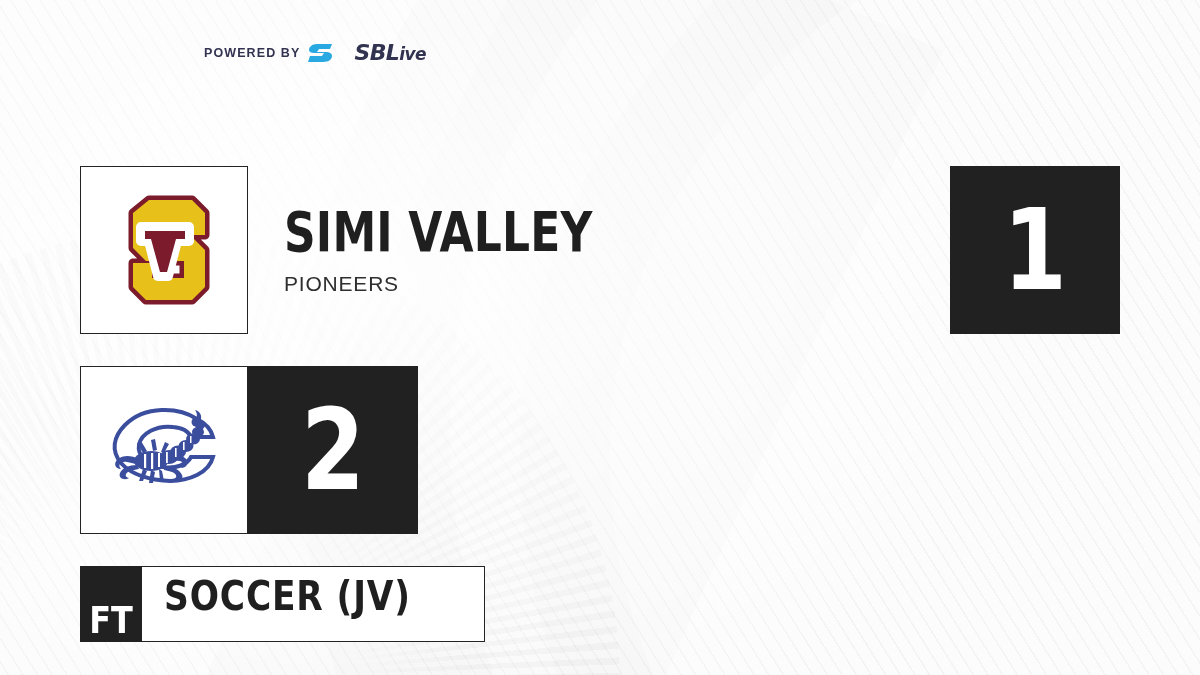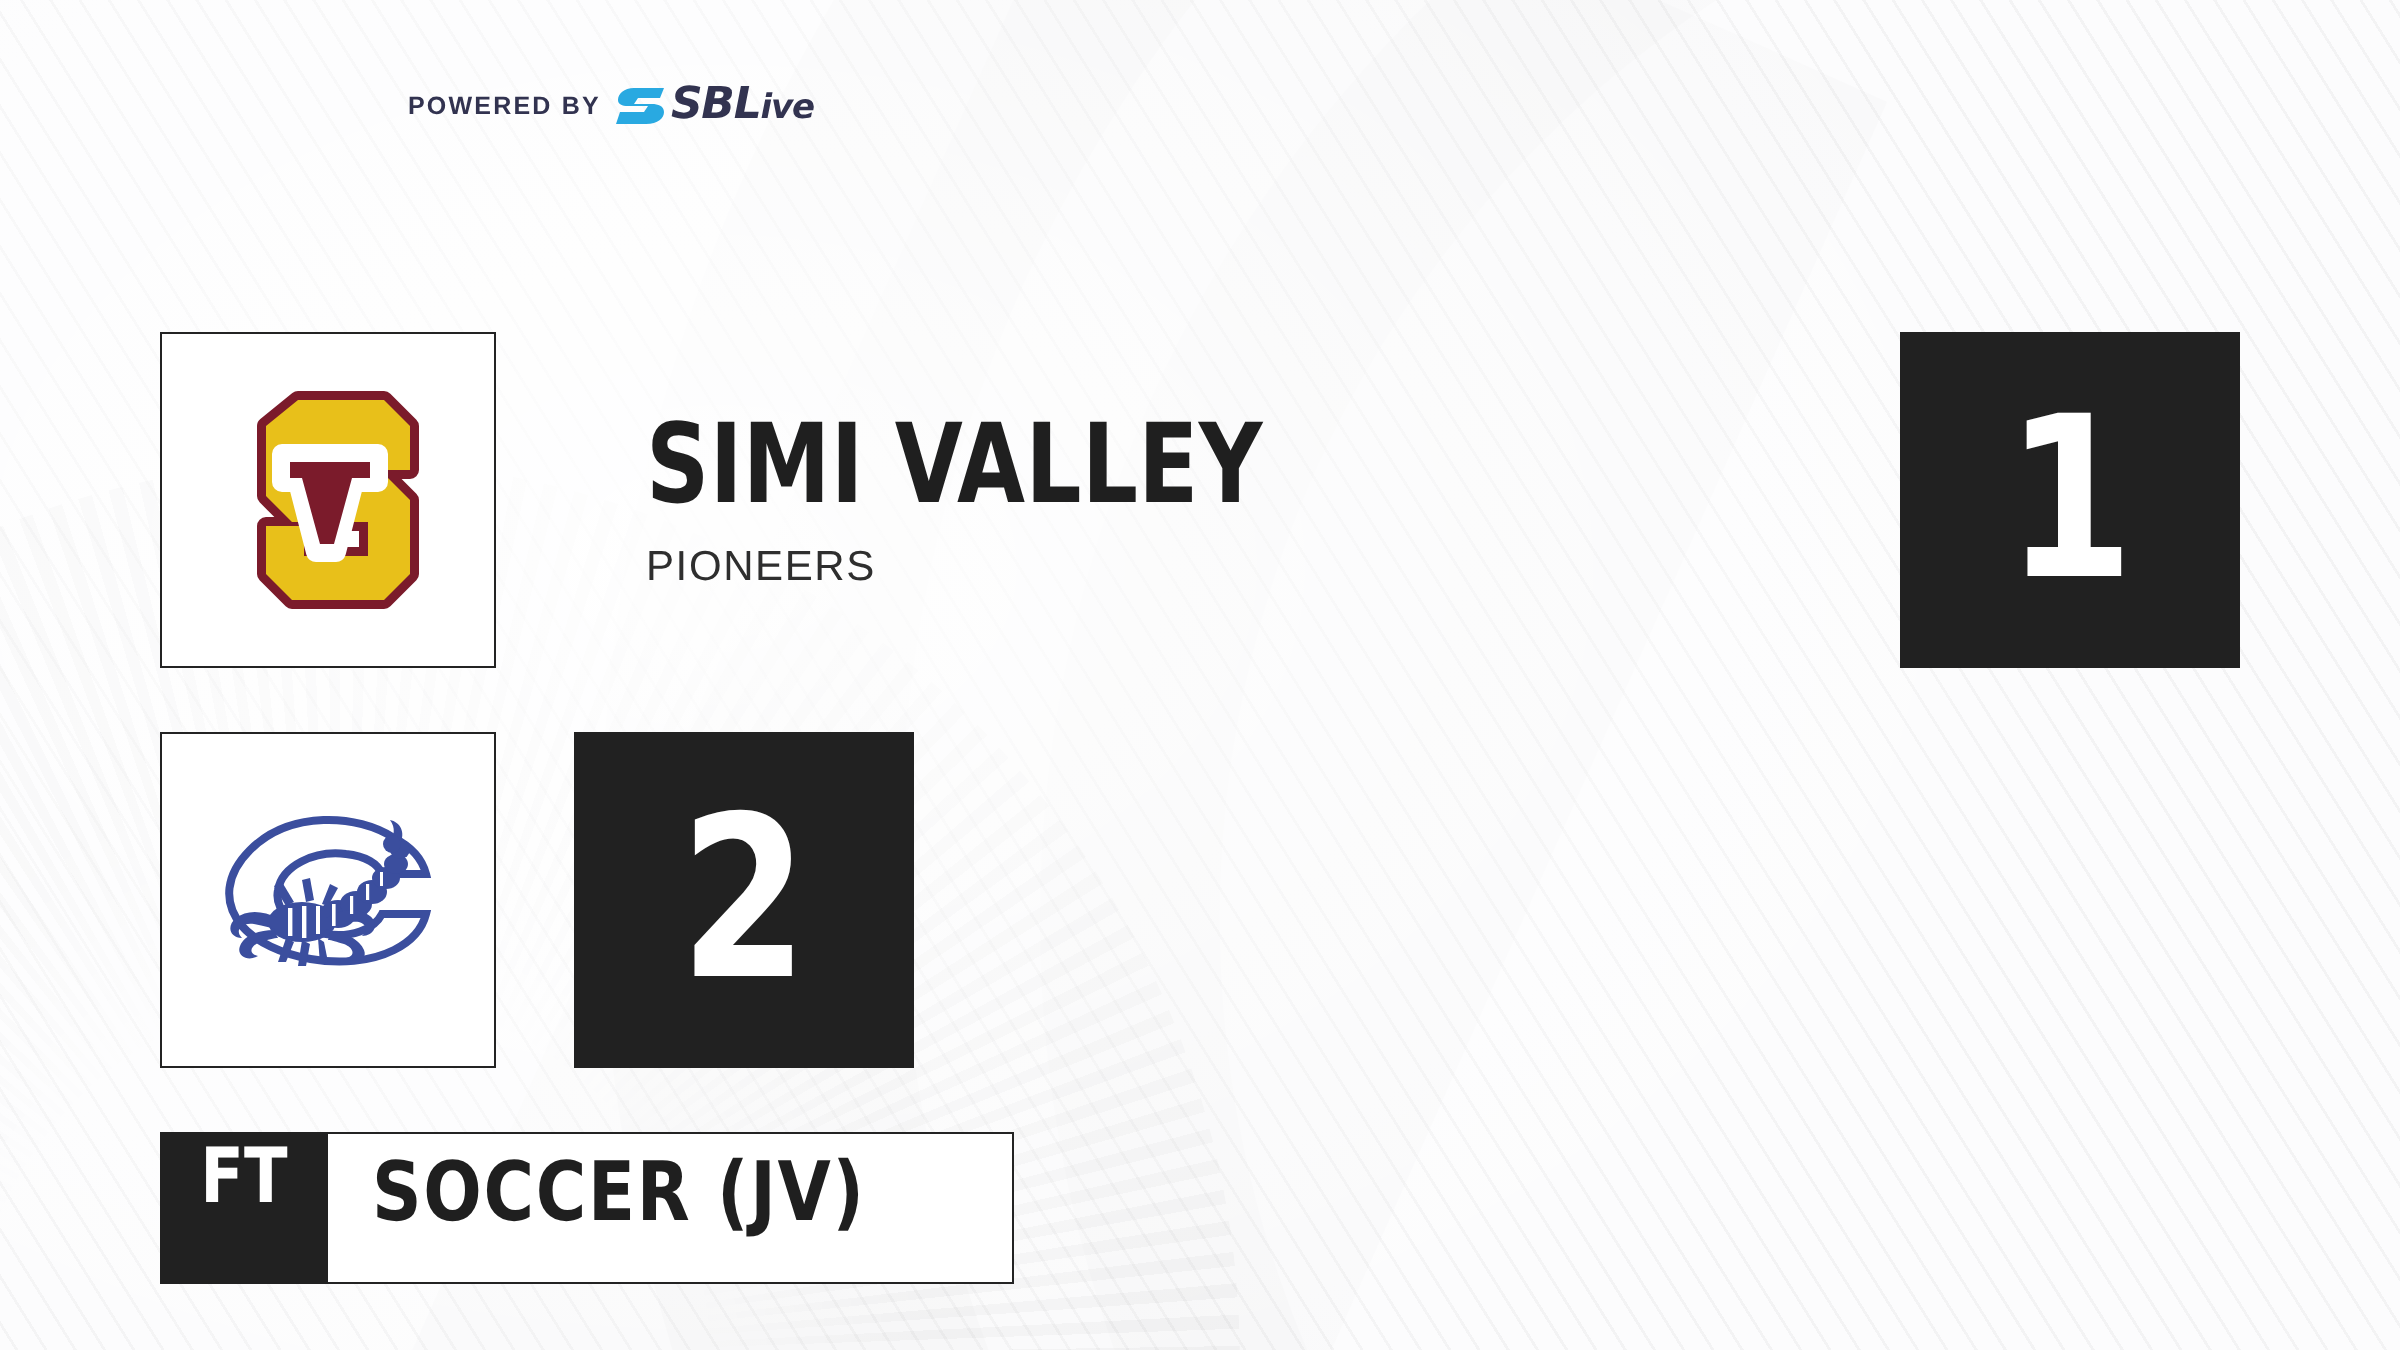--- a/index.html
+++ b/index.html
@@ -121,21 +121,21 @@
     font-family: "Liberation Sans", sans-serif;
     font-weight: 700;
     font-size: 12.5px;
     letter-spacing: 1.1px;
     color: #323350;
     white-space: nowrap;
   }
   #sblive-mark {
     display: flex;
     align-items: center;
-    gap: 1px;
+    gap: 20px;
   }
   #sblive-s { display: block; }
   #sblive-word {
     font-family: "DejaVu Sans", sans-serif;
     font-weight: 700;
     font-style: italic;
     font-size: 22px;
     letter-spacing: -0.6px;
     color: #323350;
     line-height: 1;
@@ -144,21 +144,20 @@
   #sblive-word .lc { font-size: 17px; }
 
   
   .team-row {
     position: absolute;
     left: 80px;
     right: 80px;
     height: 168px;
     display: flex;
     align-items: center;
-    gap: 39px;
   }
   #team-row-0 { top: 166px; }
   #team-row-1 { top: 366px; }
 
   .team-logo-box {
     width: 168px;
     height: 168px;
     flex: 0 0 auto;
     background: #ffffff;
     border: 1.5px solid #232323;
@@ -218,24 +217,24 @@
   
   #status-bar {
     position: absolute;
     left: 80px;
     top: 566px;
     height: 76px;
     display: flex;
     align-items: stretch;
   }
   #status-period {
-    width: 84px;
+    width: 62px;
     background: #212121;
     display: flex;
-    align-items: flex-start;
+    align-items: flex-end;
     justify-content: center;
   }
   #status-period-label {
     font-family: "DejaVu Sans", sans-serif;
     font-weight: 700;
     font-size: 38px;
     color: #ffffff;
     letter-spacing: 0px;
     transform: scaleX(0.84);
   }

